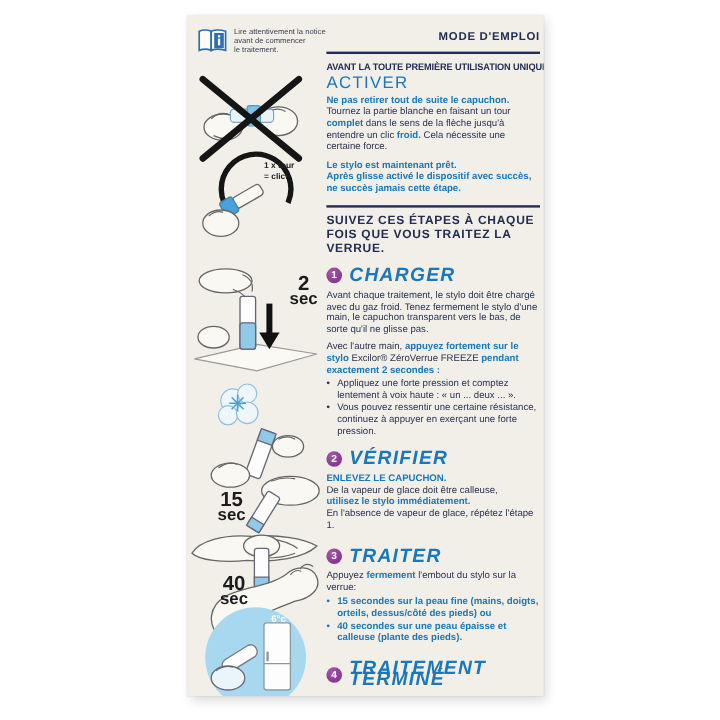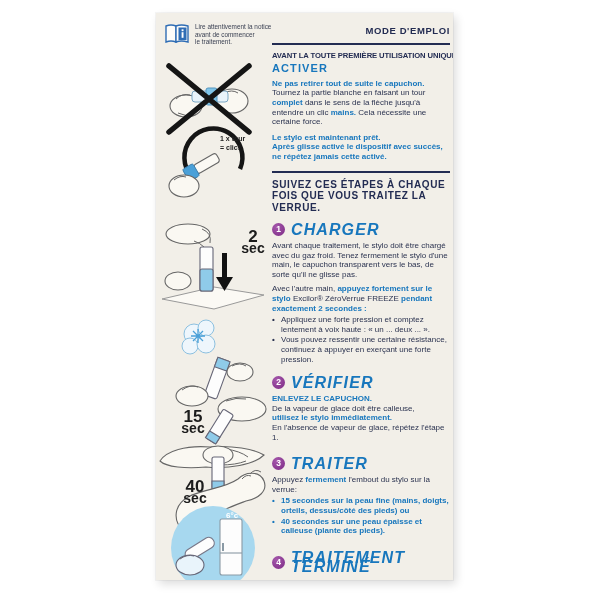--- a/index.html
+++ b/index.html
@@ -21,21 +21,21 @@
   }
 
   
   .rightcol{position:absolute;left:116px;top:0;width:178px;padding-top:13px;
     color:var(--ink);font-size:8px;line-height:9.6px;}
   .h1{font-size:9.5px;font-weight:bold;letter-spacing:.6px;color:var(--navy);text-align:right;}
   .rule{height:2px;background:var(--navy);margin:7px 0 6px;}
   .rule2{height:2px;background:var(--navy);margin:9px 0 6px;}
   .banner{font-size:7.9px;font-weight:bold;color:var(--navy);letter-spacing:-.1px;
     transform:scaleX(.97);transform-origin:left;white-space:nowrap;}
-  .activer{font-size:11px;font-weight:bold;letter-spacing:1.1px;color:var(--blue);margin-top:4px;}
+  .activer{font-size:14px;font-weight:normal;letter-spacing:1.1px;color:var(--blue);margin-top:4px;}
   .para{margin-top:5px;}
   .follow{font-size:10px;font-weight:bold;letter-spacing:.6px;color:var(--navy);line-height:11.5px;}
   .stephdr{display:flex;align-items:center;gap:6px;margin-top:10px;}
   .num{width:13px;height:13px;border-radius:50%;flex:0 0 13px;
     background:radial-gradient(circle at 35% 30%, #a557ab, #7c2a85);
     color:#fff;font-size:8.5px;font-weight:bold;text-align:center;line-height:13px;}
   .stitle{color:var(--blue);font-weight:bold;font-size:16px;letter-spacing:1.1px;font-style:italic;}
   .b-row{display:flex;gap:4px;margin-top:1px;}
   .b-dot{flex:0 0 5px;font-weight:bold;}
   .blue-b{color:var(--blue);font-weight:bold;}
@@ -177,22 +177,22 @@
     </div>
   </div>
 
   <div class="rightcol">
 
     <div class="h1">MODE D'EMPLOI</div>
     <div class="rule"></div>
 
     <div class="banner">AVANT LA TOUTE PREMIÈRE UTILISATION UNIQUEMENT !</div>
     <div class="activer">ACTIVER</div>
-    <div class="para"><span class="seg-blue">Ne pas retirer tout de suite le capuchon.</span><br><span>Tournez la partie blanche en faisant un tour </span><span class="seg-blue">complet</span><span> dans le sens de la flèche jusqu'à entendre un clic </span><span class="seg-blue">mains.</span><span> Cela nécessite une certaine force.</span></div>
-    <div class="para mt6"><span class="seg-blue">Le stylo est maintenant prêt.</span><br><span class="seg-blue">Après glisse activé le dispositif avec succès,</span><br><span class="seg-blue">ne répétez jamais cette activé.</span></div>
+    <div class="para"><span class="seg-blue">Ne pas retirer tout de suite le capuchon.</span><br><span>Tournez la partie blanche en faisant un tour </span><span class="seg-blue">complet</span><span> dans le sens de la flèche jusqu'à entendre un clic </span><span class="seg-blue">froid.</span><span> Cela nécessite une certaine force.</span></div>
+    <div class="para mt6"><span class="seg-blue">Le stylo est maintenant prêt.</span><br><span class="seg-blue">Après glisse activé le dispositif avec succès,</span><br><span class="seg-blue">ne succès jamais cette étape.</span></div>
 
     <div class="rule2"></div>
     <div class="follow">SUIVEZ CES ÉTAPES À CHAQUE FOIS QUE VOUS TRAITEZ LA VERRUE.</div>
 
     <div class="stephdr">
       <div class="num">1</div>
       <div class="stitle">CHARGER</div>
     </div>
     <div class="para"><span>Avant chaque traitement, le stylo doit être chargé avec du gaz froid. Tenez fermement le stylo d'une main, le capuchon transparent vers le bas, de sorte qu'il ne glisse pas.</span></div>
     <div class="para"><span>Avec l'autre main, </span><span class="seg-blue">appuyez fortement sur le stylo</span><span> Excilor® ZéroVerrue FREEZE </span><span class="seg-blue">pendant exactement 2 secondes :</span></div>

